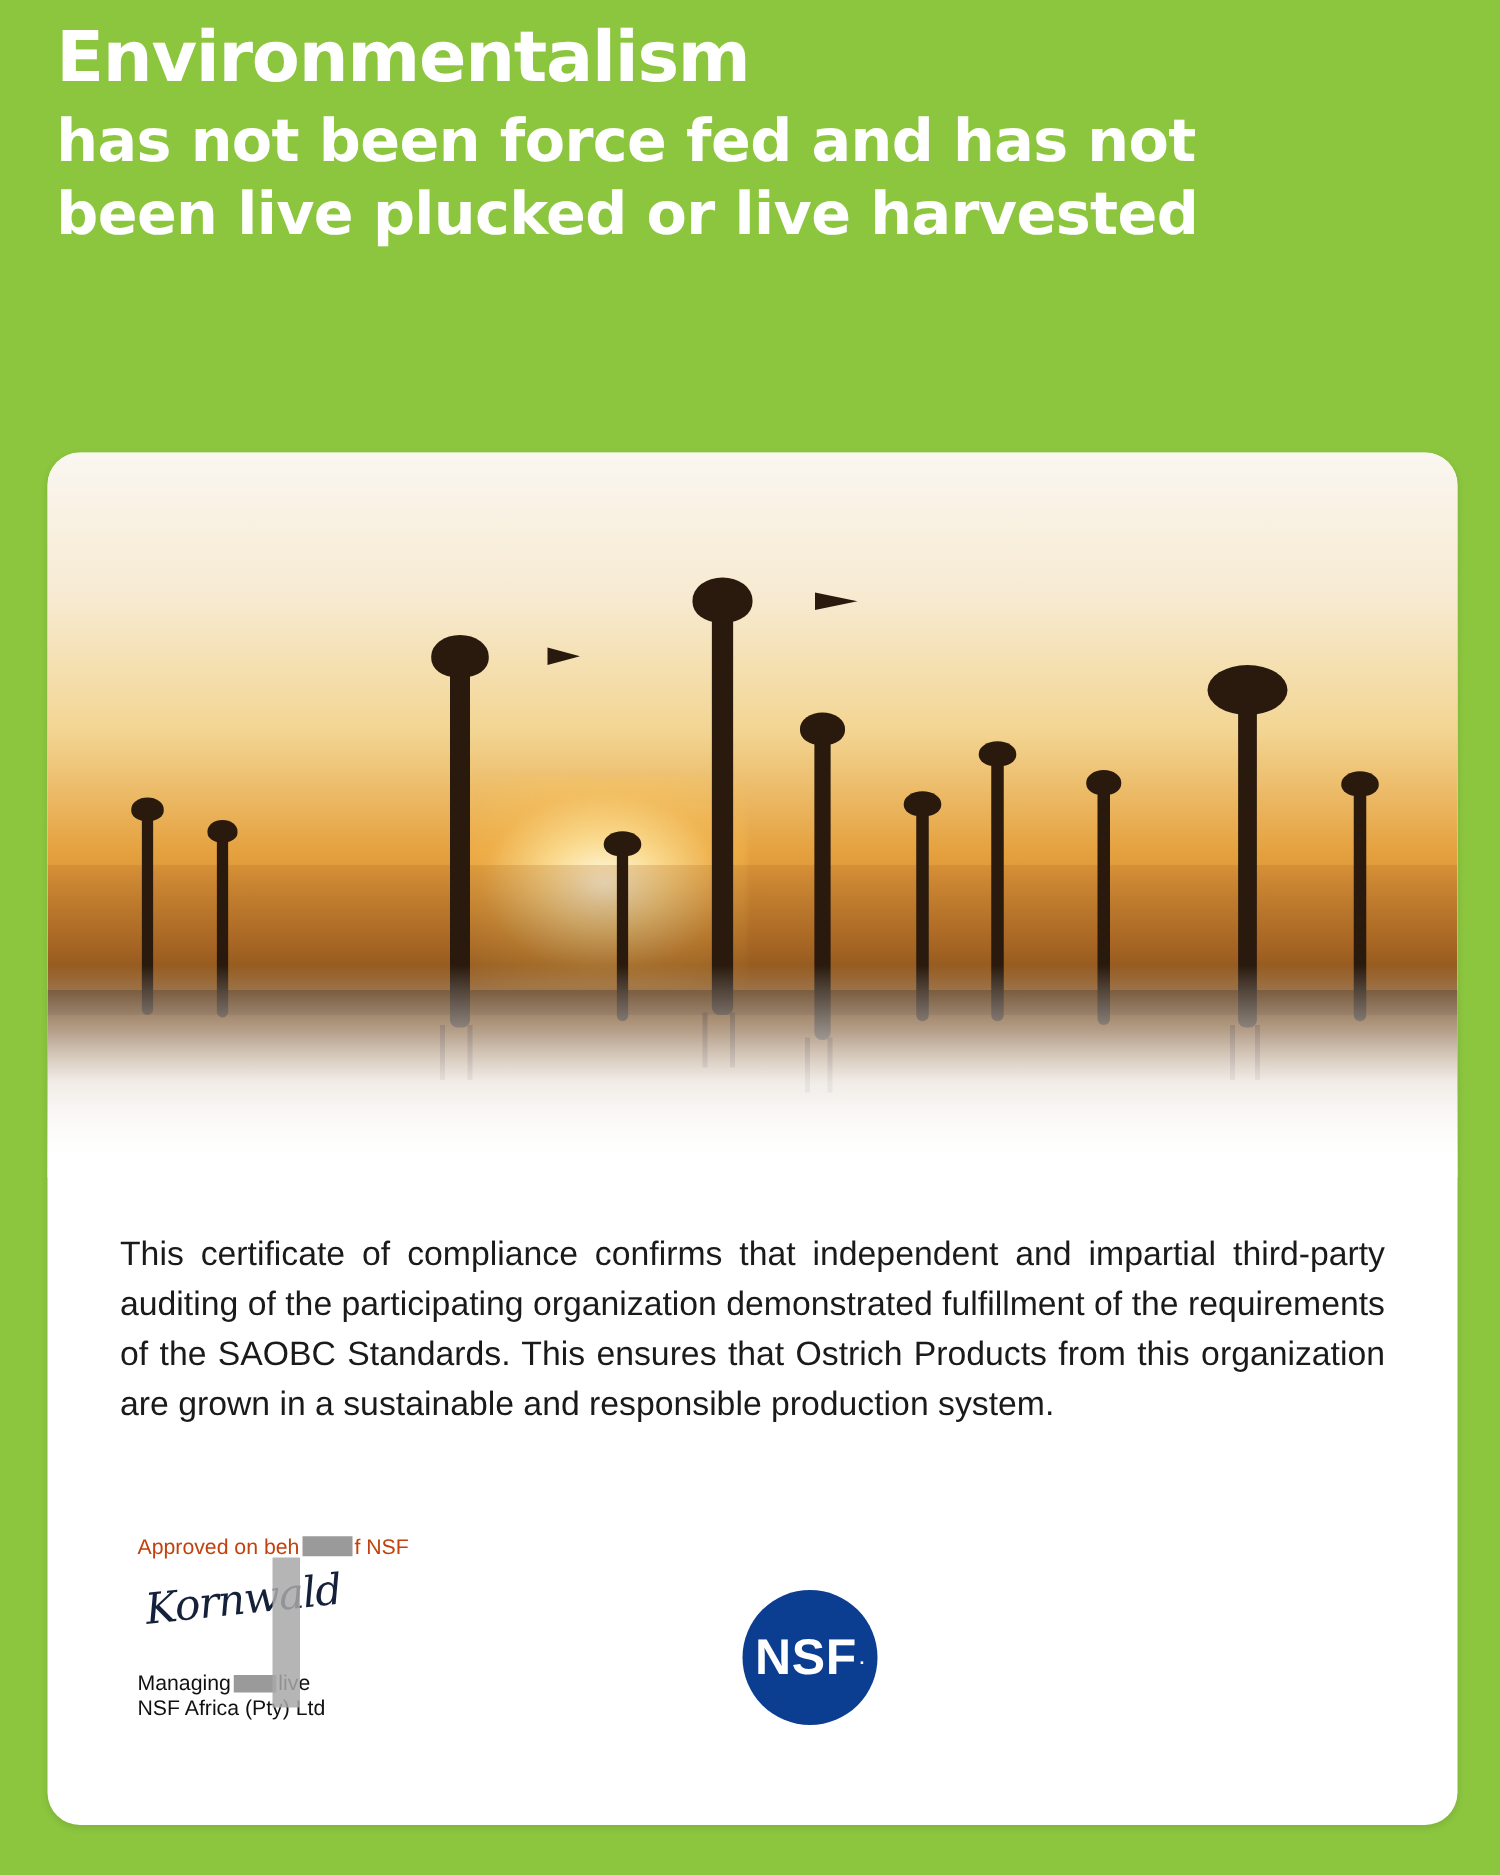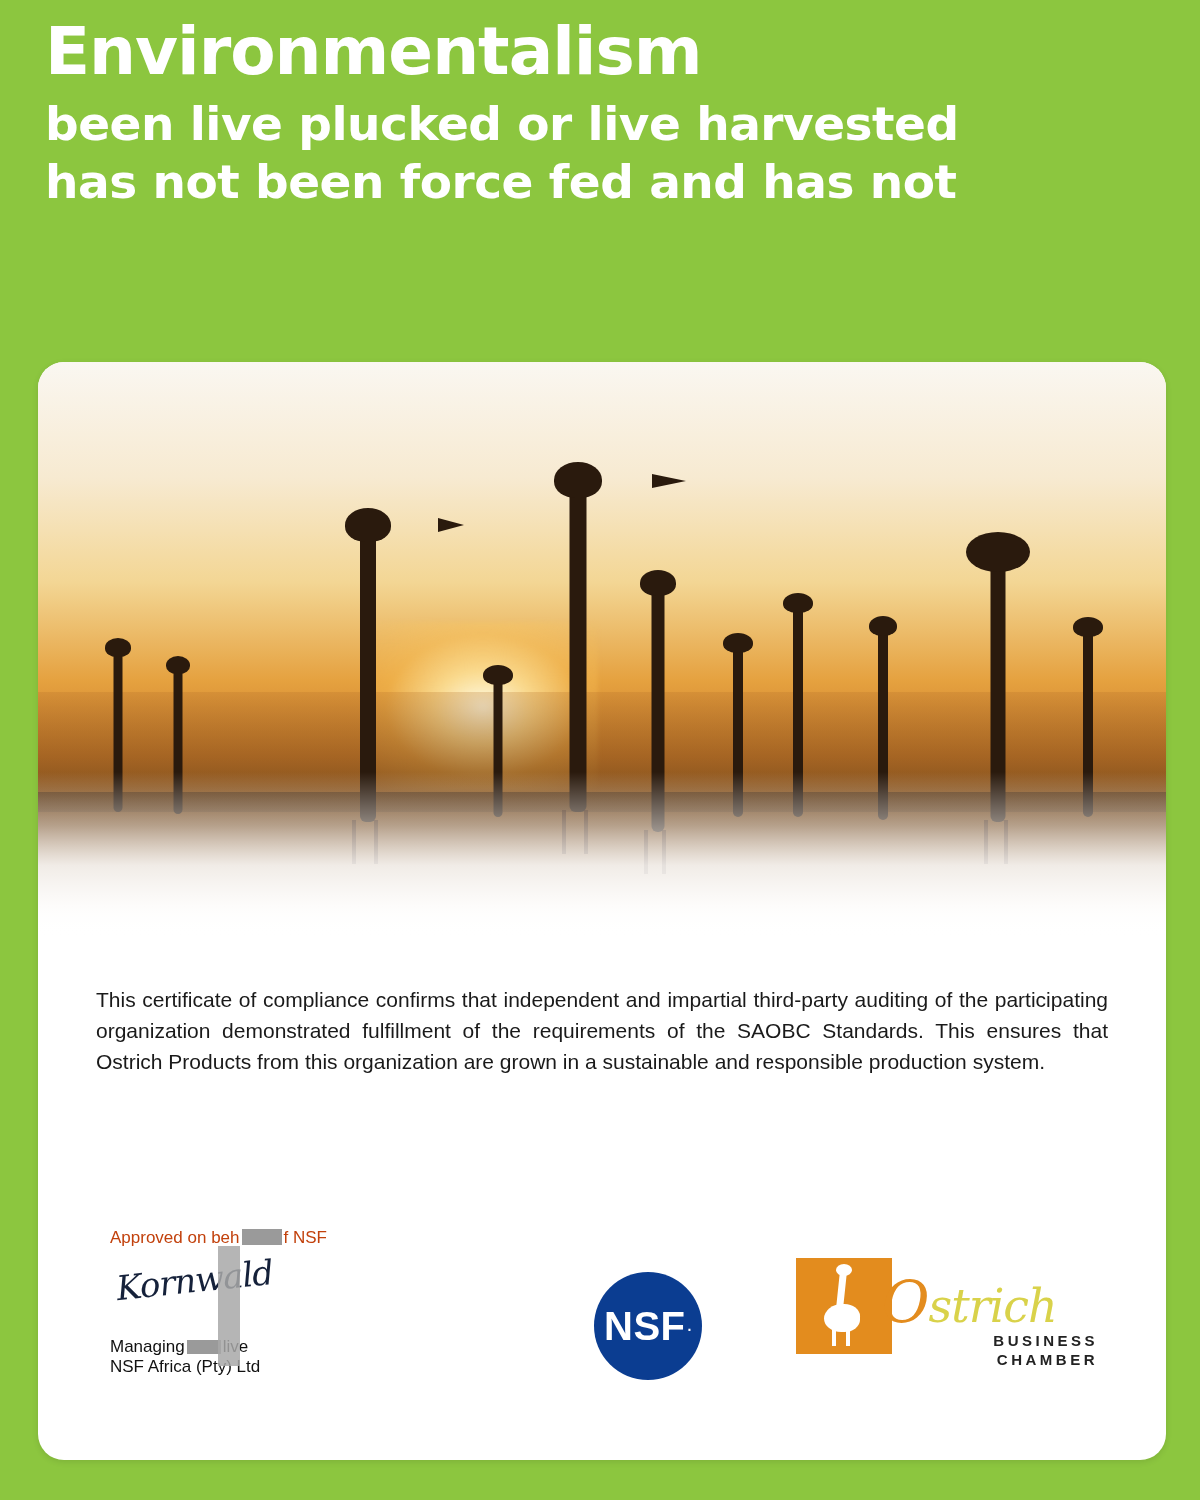--- a/index.html
+++ b/index.html
@@ -21,21 +21,21 @@
     background: #8cc63f;
     box-sizing: border-box;
   }
 
   
   .headline-block {
     padding: 18px 40px 0 45px;
   }
   .headline {
     color: #ffffff;
-    font-size: 66px;
+    font-size: 56px;
     font-weight: bold;
     line-height: 1.02;
     letter-spacing: -1px;
     margin: 0 0 10px 0;
     font-family: "DejaVu Sans", sans-serif;
   }
   .subhead {
     color: #ffffff;
     font-size: 47px;
     font-weight: bold;
@@ -168,21 +168,21 @@
   .cert-title {
     text-align: center;
     font-size: 33px;
     letter-spacing: 1.2px;
     color: #231f20;
     font-family: "Liberation Sans", sans-serif;
     margin-top: 18px;
   }
   .cert-body {
     margin: 42px 58px 0 58px;
-    font-size: 21px;
+    font-size: 27px;
     line-height: 1.48;
     color: #1a1a1a;
     text-align: justify;
     font-family: "Liberation Sans", sans-serif;
   }
 
   
   .sig-row {
     position: absolute;
     left: 0;
@@ -359,22 +359,22 @@
   }
 </style>
 </head>
 <body>
 
 <div class="poster">
 
   <div class="headline-block">
     <h1 class="headline">Environmentalism</h1>
     <div class="subhead">
+      <span class="line">has not been force fed and has not</span>
       <span class="line">been live plucked or live harvested</span>
-      <span class="line">has not been force fed and has not</span>
     </div>
   </div>
 
   <div class="cert-card">
 
     <div class="photo">
       <div class="sun"></div>
       <div class="horizon"></div>
       <div class="ground"></div>
 
@@ -465,35 +465,17 @@
           <span>Managing</span><span class="redact2"></span><span>live</span>
         </div>
         <div class="sig-line2">NSF Africa (Pty) Ltd</div>
       </div>
 
       <div class="nsf-logo">
         <span>NSF</span>
           <sup>.</sup>
       </div>
 
-      <div class="obc">
-        <div class="obc-mark">
-          <div class="bird">
-            <div class="b-neck"></div>
-            <div class="b-head"></div>
-            <div class="b-body"></div>
-            <div class="b-leg" style="left:16px;"></div>
-            <div class="b-leg" style="left:30px;"></div>
-          </div>
-        </div>
-        <div class="obc-word">
-          <b>O</b><span>strich</span>
-        </div>
-        <div class="obc-sub">
-          <div>BUSINESS</div>
-          <div>CHAMBER</div>
-        </div>
-      </div>
 
     </div>
 
   </div>
 </div>
 
 </body></html>

